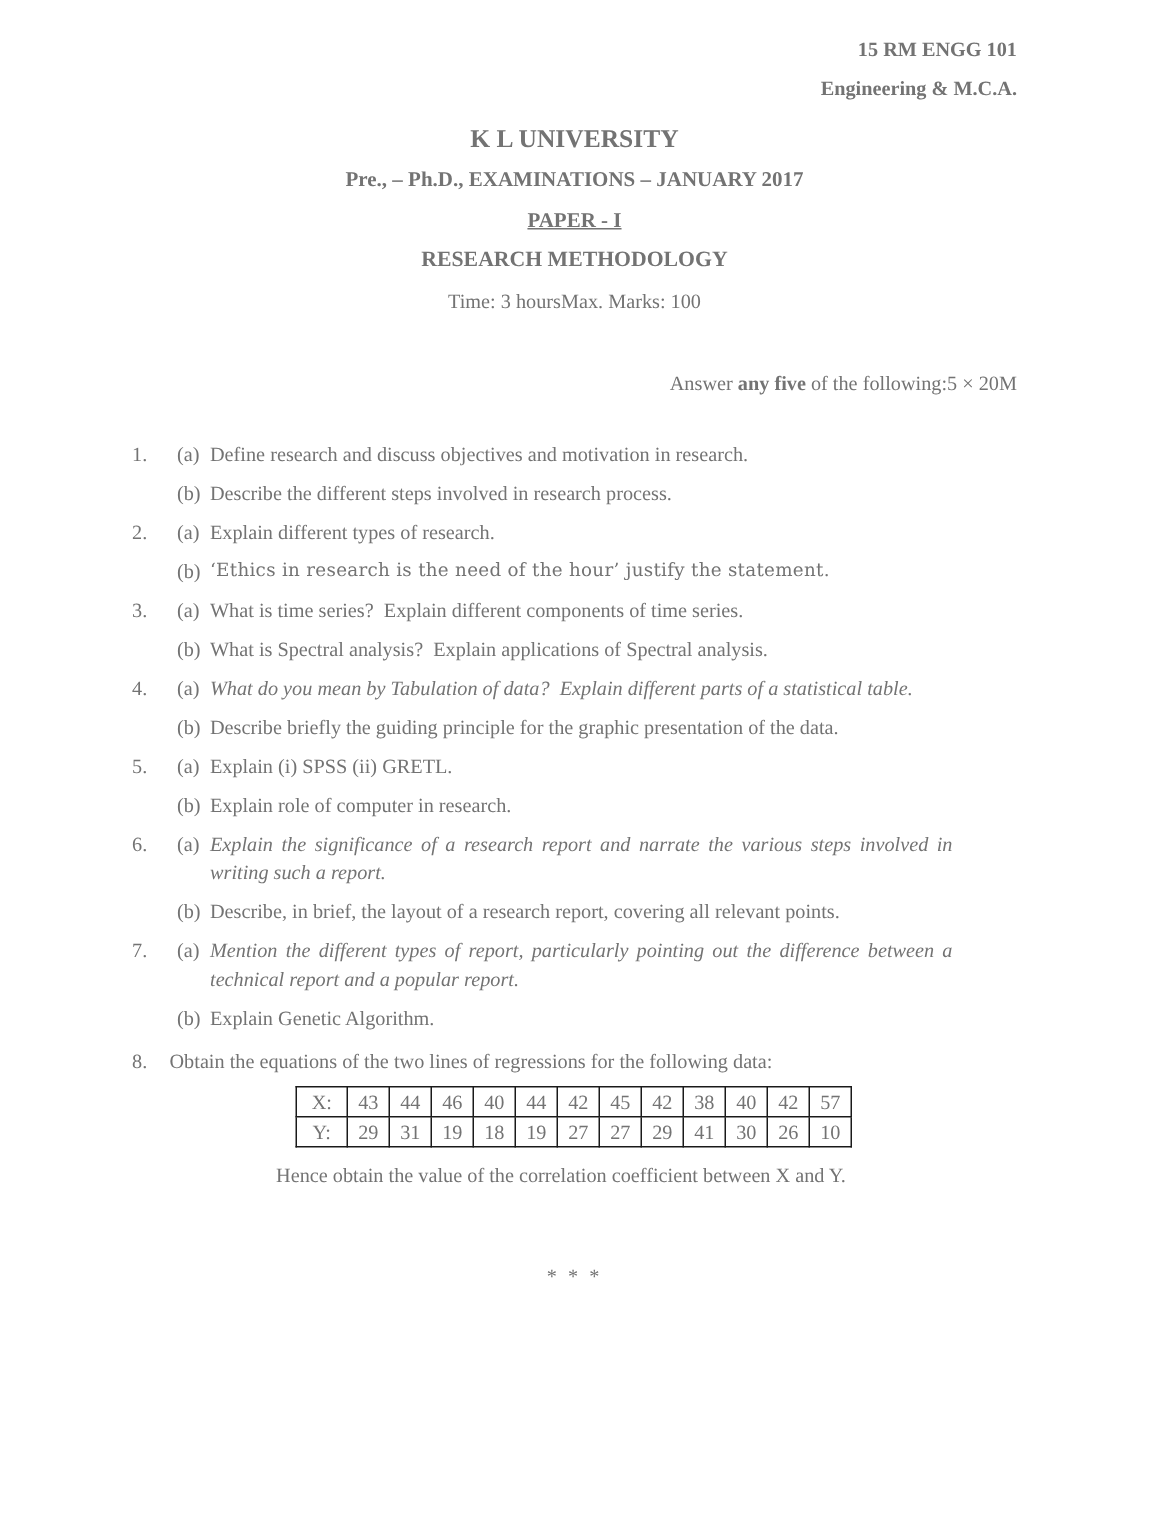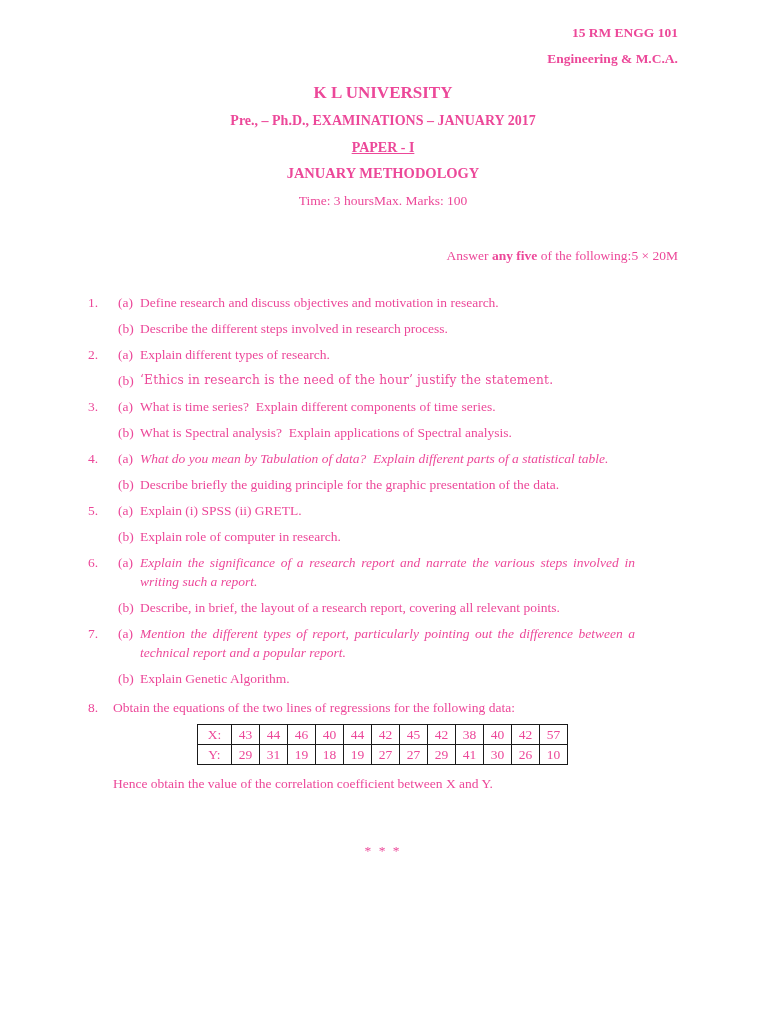--- a/index.html
+++ b/index.html
@@ -3,21 +3,21 @@
 <meta charset="utf-8">
 <style>
   * { margin: 0; padding: 0; box-sizing: border-box; }
   html, body { background: #ffffff; }
   .page {
     position: relative;
     width: 768px;
     height: 1024px;
     margin: 0 auto;
     background: #ffffff;
-    color: #ec4899;
+    color: #737373;
     font-family: "Liberation Serif", serif;
     font-size: 13.5px;
     line-height: 19px;
     padding: 25px 90px 0 88px;
     overflow: hidden;
   }
   .doc-header { text-align: right; font-weight: bold; font-size: 13.5px; }
   .doc-header .line { display: block; line-height: 16px; }
   .doc-header .line + .line { margin-top: 10px; }
 
@@ -56,38 +56,38 @@
     border: 1.5px solid #1a1a1a;
     width: 28px;
     height: 20px;
     text-align: center;
     vertical-align: middle;
     padding: 0 2px;
     font-size: 13.5px;
   }
   .data-table td.rowhead { width: 34px; }
 
-  .hence-row { margin-top: 9px; }
+  .hence-row { margin-top: 9px; text-align: center; }
   .end-mark { text-align: center; margin-top: 48px; letter-spacing: 2px; }
 </style>
 </head>
 <body>
 
 <div class="page">
 
   <div class="doc-header">
     <span class="line">15 RM ENGG 101</span>
     <span class="line">Engineering &amp; M.C.A.</span>
   </div>
 
   <div class="title-block">
     <div class="university">K L UNIVERSITY</div>
     <div class="exam-line">Pre., – Ph.D., EXAMINATIONS – JANUARY 2017</div>
     <div class="paper-line">PAPER - I</div>
-    <div class="subject-line">JANUARY METHODOLOGY</div>
+    <div class="subject-line">RESEARCH METHODOLOGY</div>
   </div>
 
   <div class="meta-row">
     <span>Time: 3 hours</span>
     <span>Max. Marks: 100</span>
   </div>
 
   <div class="answer-row">
     <span><span>Answer </span><span class="bold">any five</span><span> of the following:</span></span>
     <span>5 × 20M</span>

